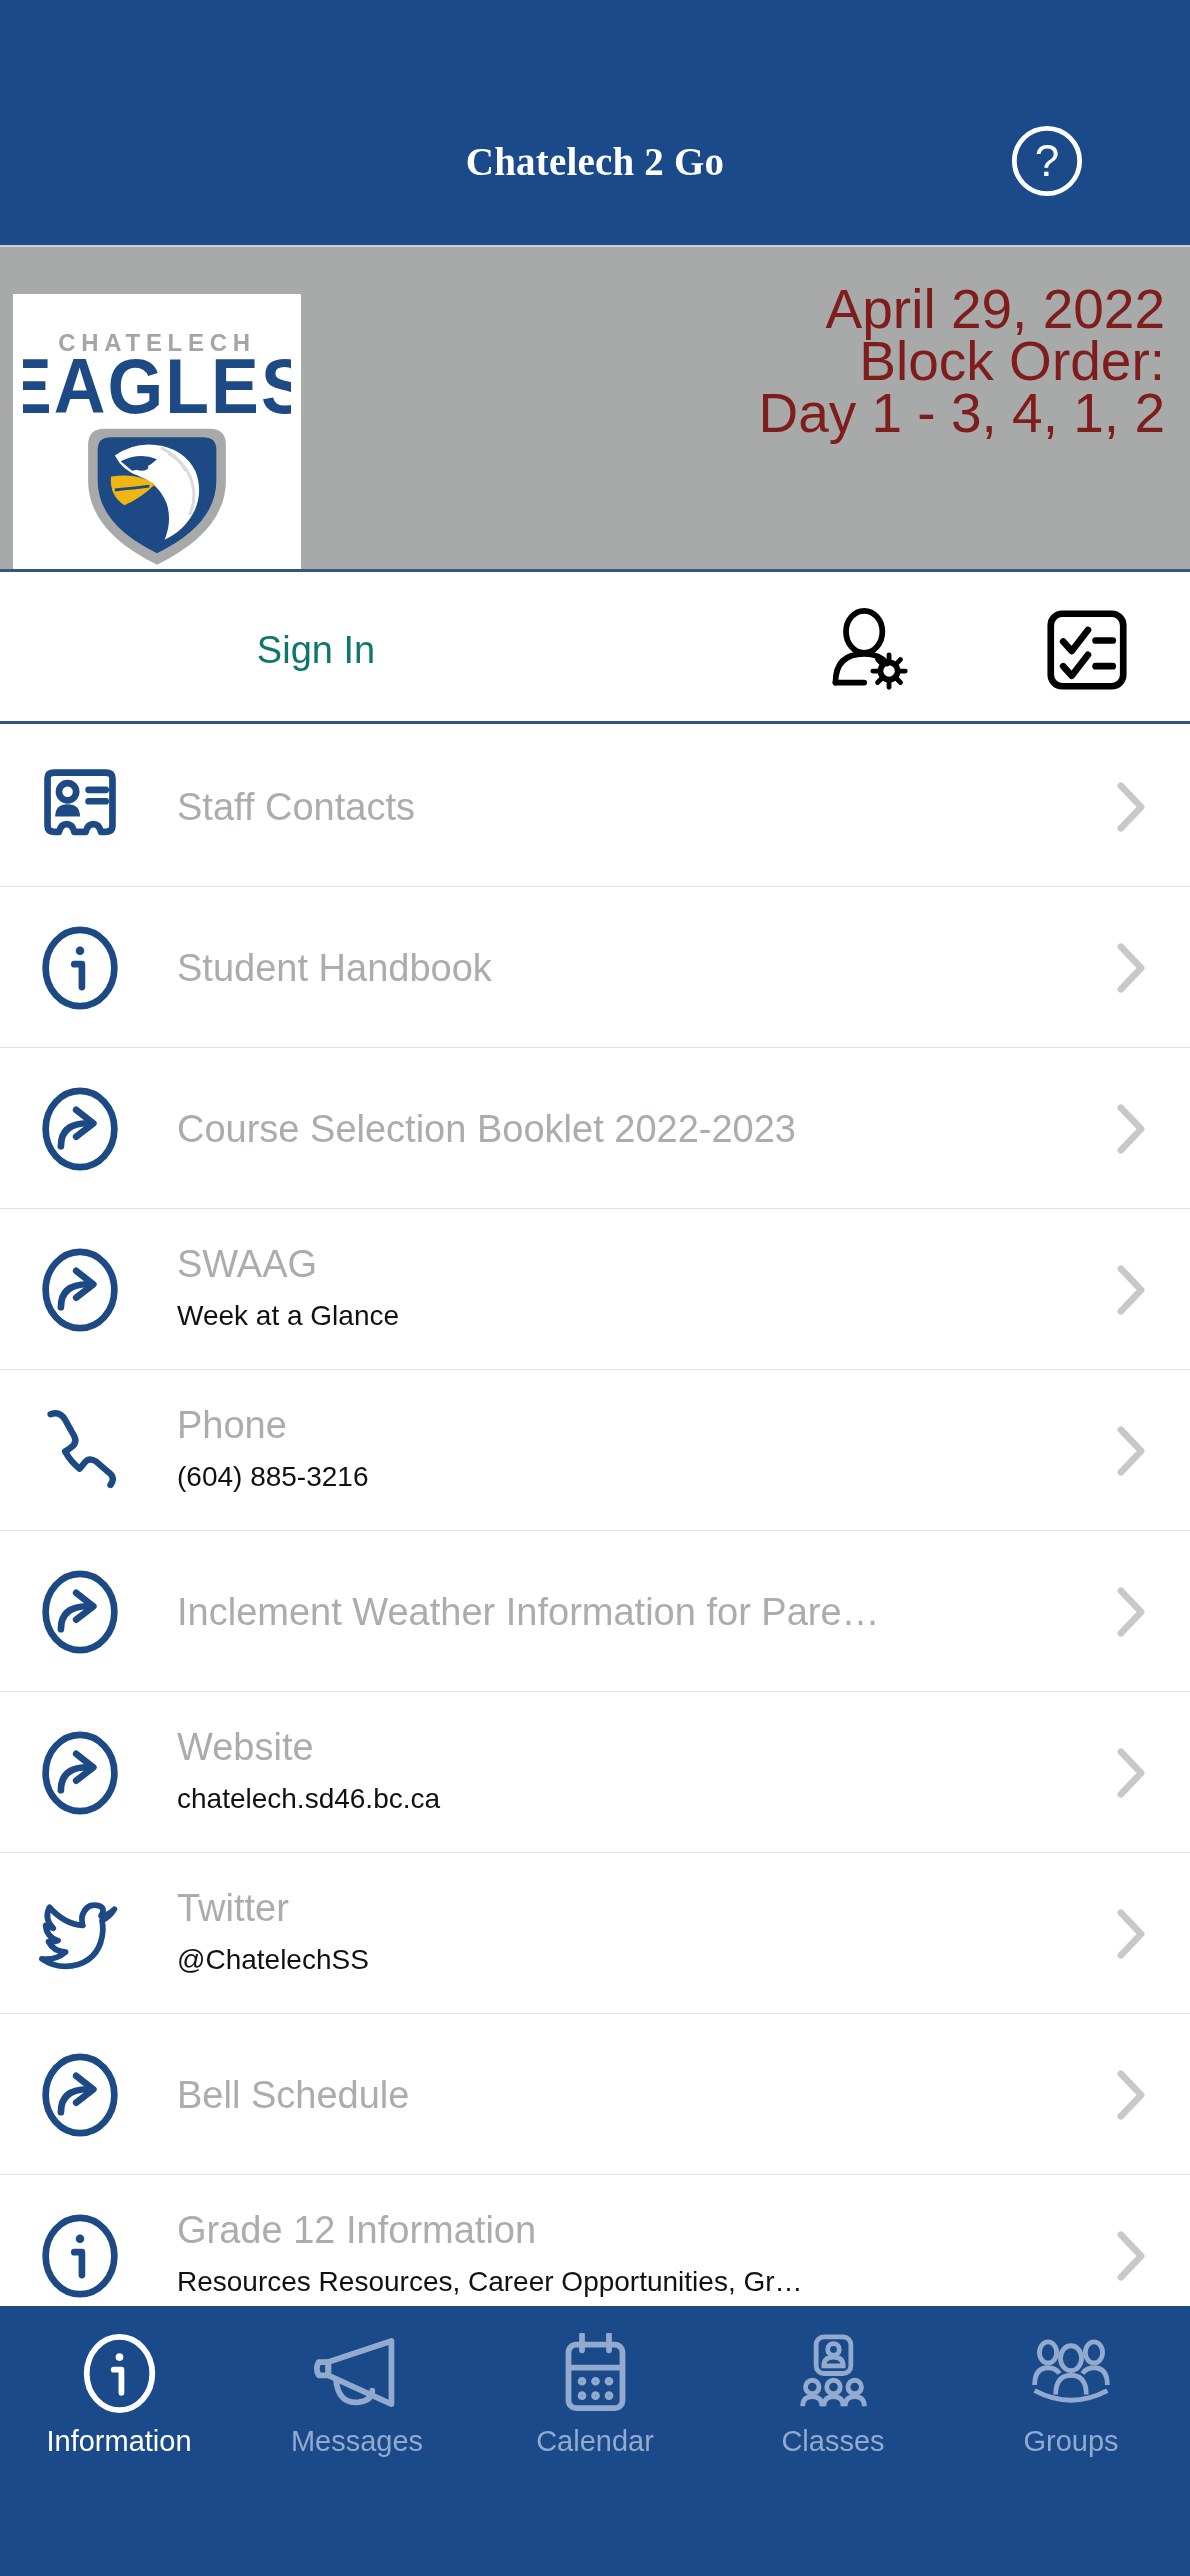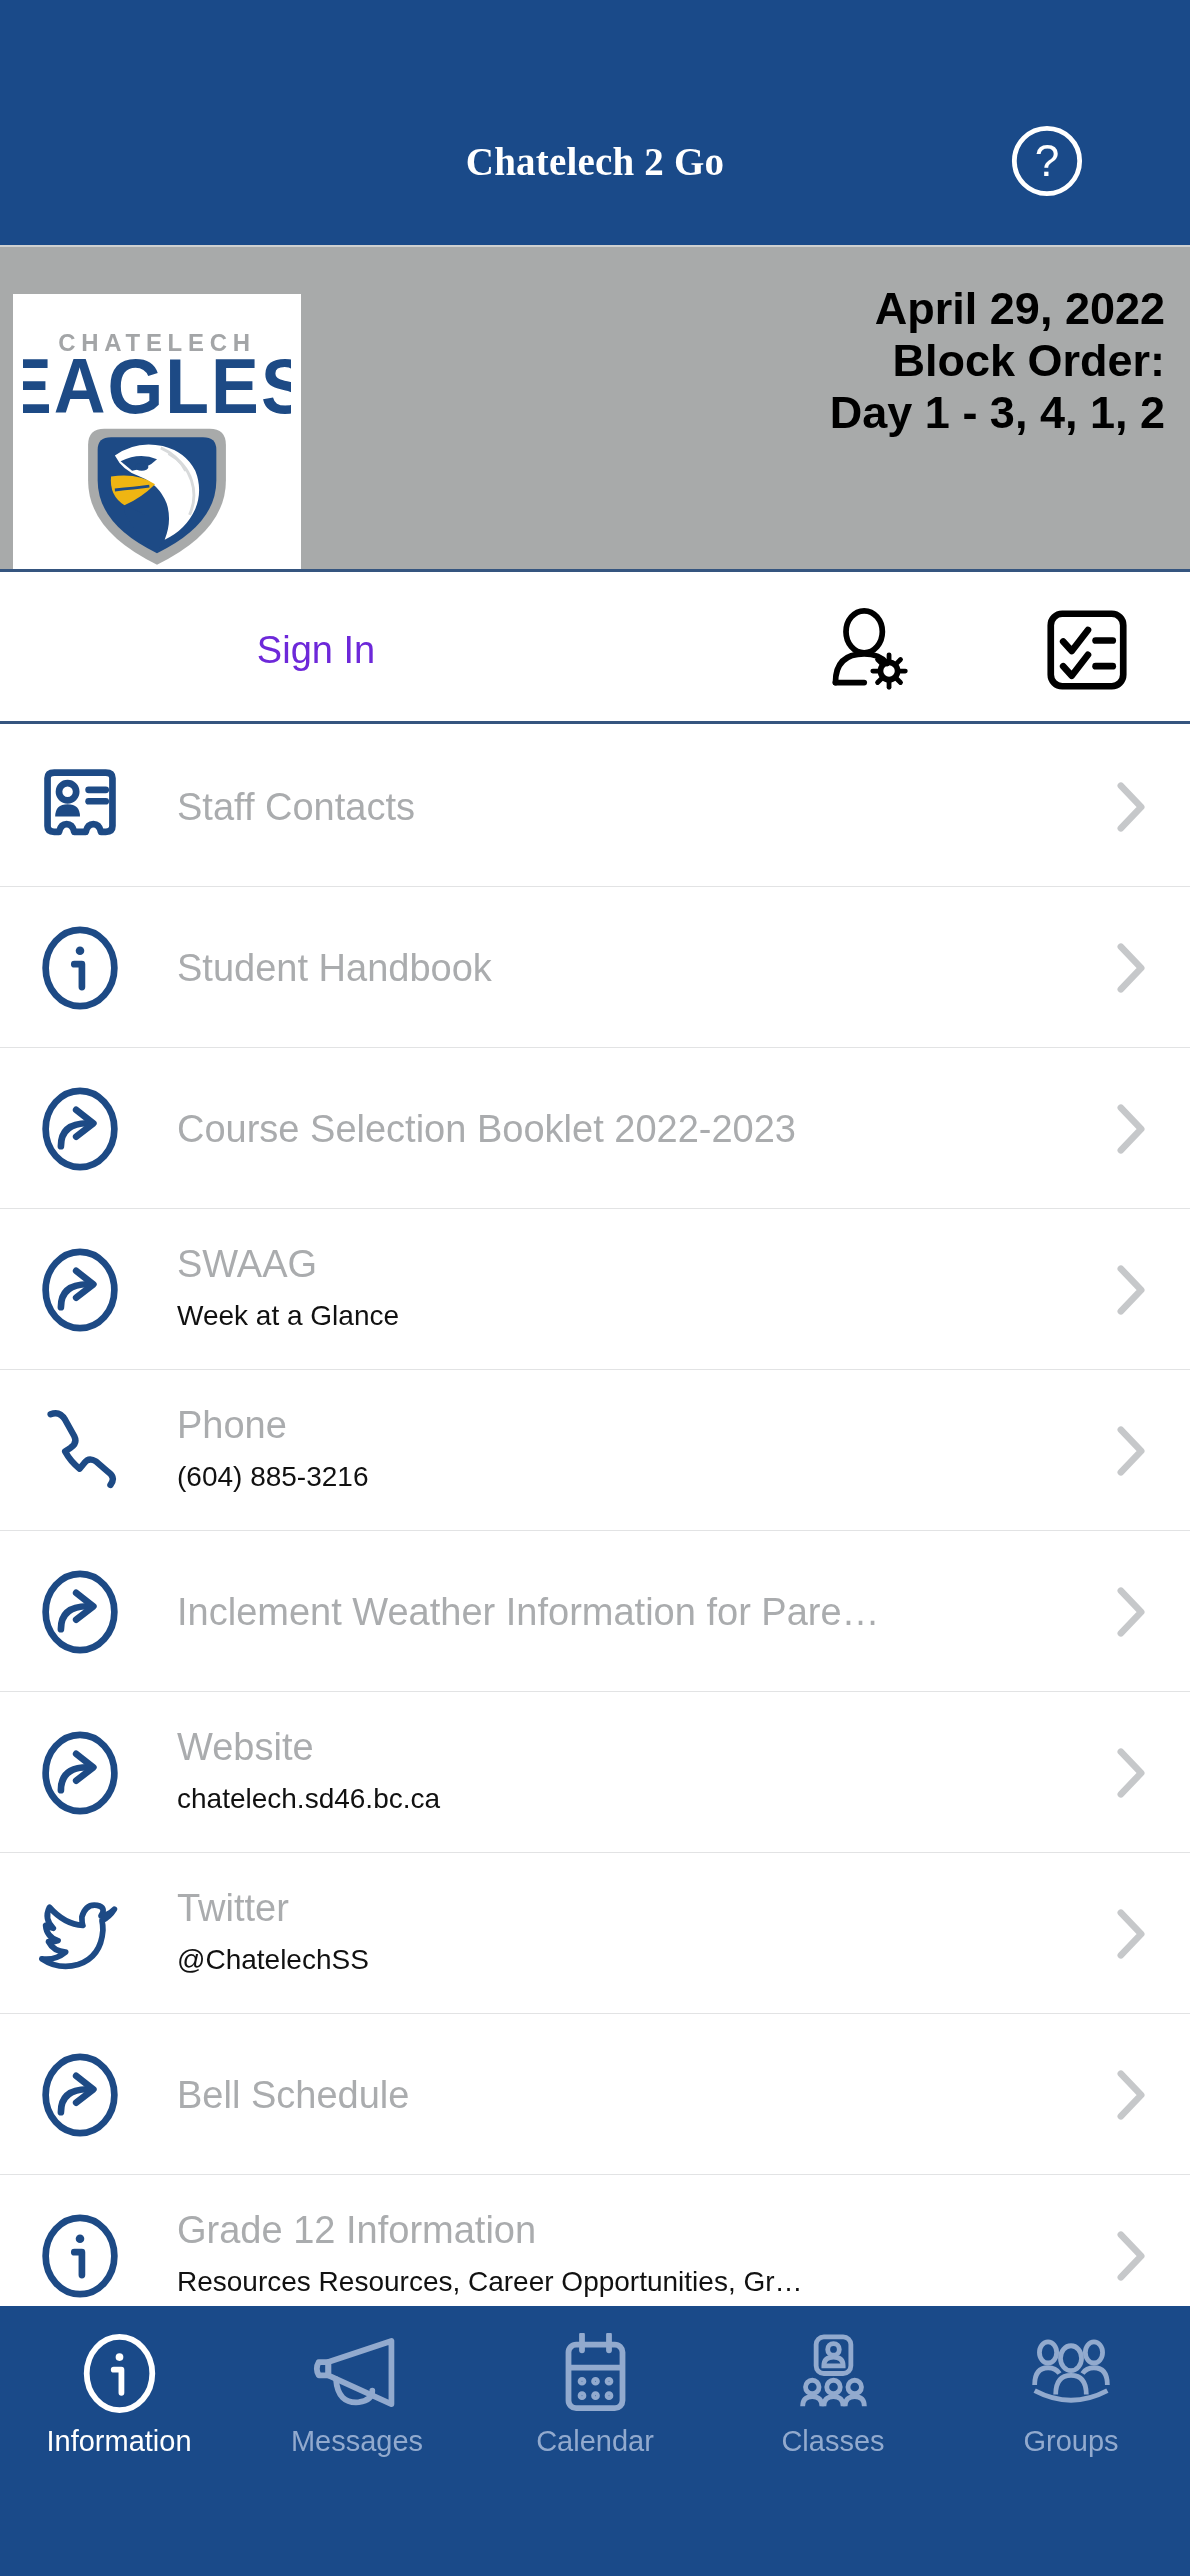--- a/index.html
+++ b/index.html
@@ -36,34 +36,34 @@
     border-top:2.9px solid #cfd1d1;
   }
   .logo-box{
     position:absolute; left:13.4px; top:23px;
     width:288px; height:278px; background:#ffffff;
     display:flex; align-items:center; justify-content:center;margin-top:24px;
   }
   .logo-box svg{ display:block; width:268px; height:265px; }
   .banner-text{
     position:absolute; right:25px; top:36px; width:805px;
-    text-align:right; color:#000000;
-    font-size:45px; line-height:52px; font-weight:700;
+    text-align:right; color:#7f1d1d;
+    font-size:55px; line-height:52px; font-weight:400;
   }
 
   
   .signin-bar{
     position:absolute; left:0; top:569px; width:1190px; height:155px;
     background:#ffffff;
     border-top:3.8px solid #35557f;
     border-bottom:3.8px solid #35557f;
   }
   .signin-label{
     position:absolute; left:316px; top:78px; transform:translate(-50%,-50%);
-    color:#6d28d9; font-size:38px;
+    color:#0f766e; font-size:38px;
   }
   .signin-icon{
     position:absolute; top:78px; transform:translate(-50%,-50%);
   }
   .signin-icon svg{ display:block; }
   .ic-account{ left:868px; }
   .ic-checklist{ left:1087px; }
 
   
   .list{

